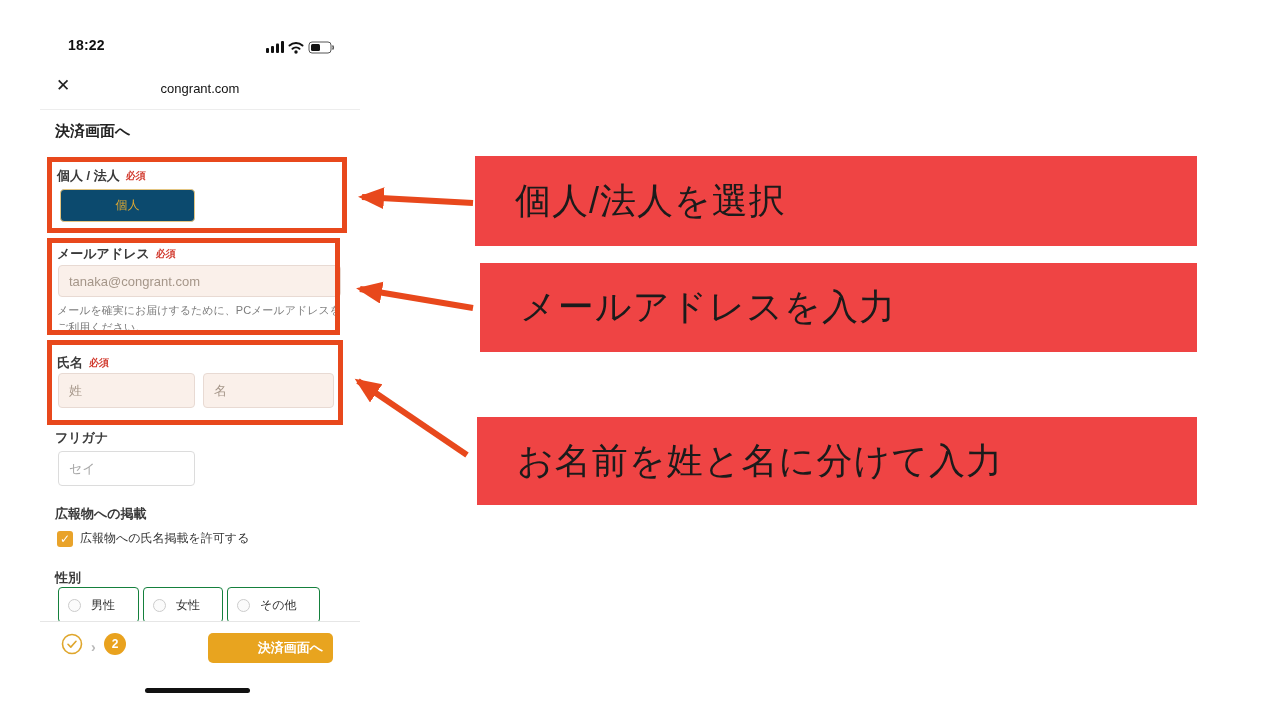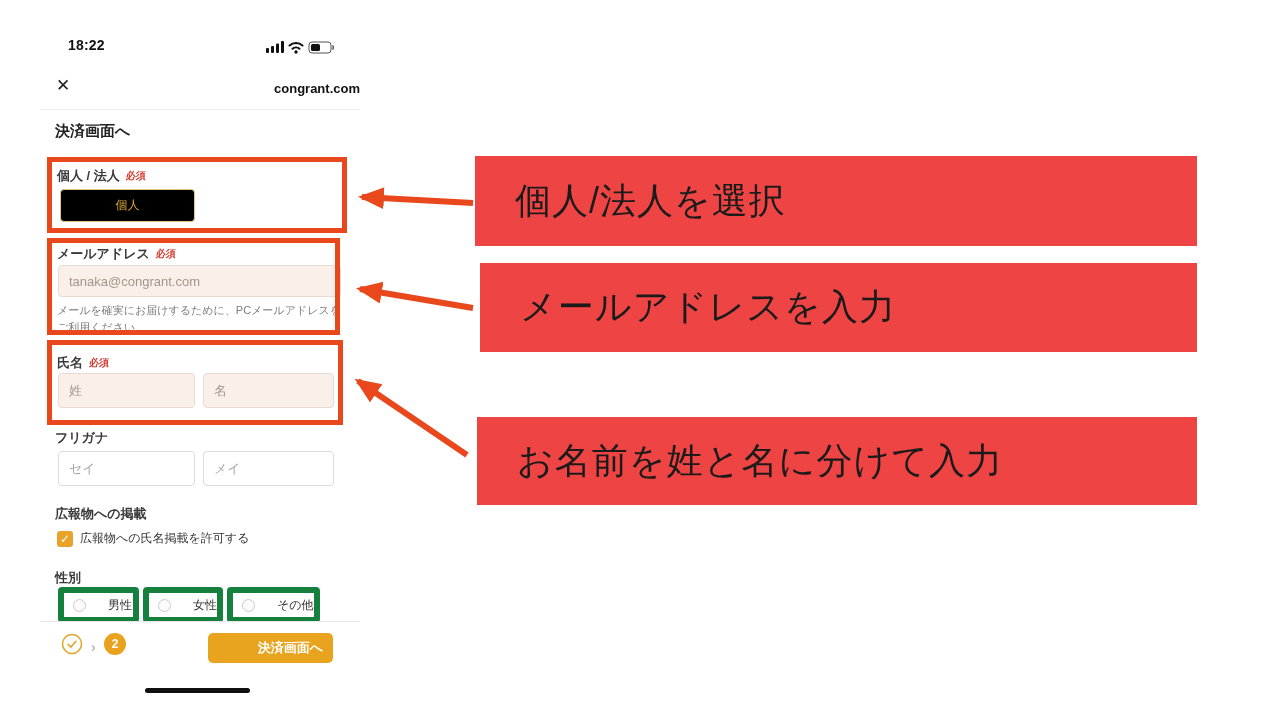--- a/index.html
+++ b/index.html
@@ -5,53 +5,53 @@
   * { margin:0; padding:0; box-sizing:border-box; }
   html,body { width:1280px; height:720px; background:#ffffff; overflow:hidden;
     font-family:"Liberation Sans","DejaVu Sans",sans-serif; }
   .abs { position:absolute; }
 
   
   .phone { position:absolute; left:40px; top:30px; width:320px; height:670px; background:#fff; }
   .status-time { left:28px; top:7px; font-size:14px; font-weight:700; color:#111; letter-spacing:.2px; }
   .status-icons { right:22px; top:9px; }
   .close { left:16px; top:47px; font-size:17px; color:#222; cursor:pointer; line-height:1; }
-  .site-title { left:0; top:51px; width:100%; text-align:right; font-size:13px; font-weight:700; color:#111; }
+  .site-title { left:0; top:51px; width:100%; text-align:center; font-size:13px; font-weight:400; color:#111; }
   .hdr-div { left:0; top:79px; width:100%; height:1px; background:#ededed; }
   .page-title { left:15px; top:92px; font-size:15px; font-weight:700; color:#222; }
 
   .flabel { font-size:13px; font-weight:700; color:#3a3a3a; display:flex; align-items:center; gap:6px; }
   .req { font-size:10px; font-weight:700; color:#d23a2e; }
 
   .type-row { left:20px; top:159px; display:flex; gap:7px; }
   .btn-type { width:135px; height:33px; border-radius:4px; font-size:12px; display:flex;
     align-items:center; justify-content:center; cursor:pointer; }
-  .btn-type.sel { background:#000000; border:1px solid #e3c581; color:#d9a634; }
+  .btn-type.sel { background:#0c4a6e; border:1px solid #e3c581; color:#d9a634; }
   .btn-type.unsel { background:#dbdbdb; border:1px solid #dbdbdb; color:#9a9a9a; }
 
   input { outline:none; font-family:inherit; }
   .inp { border-radius:4px; font-size:13px; padding:0 10px; color:#444; }
   .inp.pink { background:#faf0ea; border:1px solid #e8dad3; }
   .inp.white { background:#fff; border:1px solid #dcdcdc; }
   .inp.pink::placeholder { color:#a59689; }
   .inp.white::placeholder { color:#a8a8a8; }
   .email { left:18px; top:235px; width:283px; height:32px; }
   .helper { left:17px; top:272px; width:288px; font-size:11px; color:#7c7c7c; line-height:1.55; }
   .pair-row { display:flex; gap:8px; }
   .inp-last { width:137px; height:35px; }
   .inp-first { width:131px; height:35px; }
 
   .chk-row { left:17px; top:500px; display:flex; align-items:center; gap:7px; cursor:pointer; }
   .chk { width:16px; height:16px; background:#e9a32a; border-radius:3px; color:#fff; font-size:12px;
     display:flex; align-items:center; justify-content:center; font-weight:700; }
   .chk-label { font-size:12px; color:#333; }
 
   .gender-row { left:18px; top:557px; display:flex; gap:4px; }
-  .gbox { height:36px; border:6px solid #15803d; border-radius:4px; display:flex; align-items:center;
-    gap:22px; padding-left:9px; cursor:pointer; background:#fff; }
+  .gbox { height:36px; border:1px solid #15803d; border-radius:4px; display:flex; align-items:center;
+    gap:10px; padding-left:9px; cursor:pointer; background:#fff; }
   .radio { width:13px; height:13px; border:1px solid #ccc; border-radius:50%; background:#fbfbfb; }
   .glabel { font-size:12px; color:#333; }
 
   .footer { left:0; top:591px; width:320px; height:51px; background:#fff; border-top:1px solid #e6e6e6; }
   .chevron { left:51px; top:17px; color:#b9b9b9; font-size:14px; font-weight:700; }
   .badge { left:64px; top:11px; width:22px; height:22px; border-radius:50%; background:#e9a21e;
     color:#fff; font-size:12px; font-weight:700; display:flex; align-items:center; justify-content:center; cursor:pointer; }
   .submit { left:168px; top:11px; width:125px; height:30px; border-radius:5px; background:#e8a41f;
     color:#fff; font-size:13px; font-weight:700; display:flex; align-items:center; justify-content:center; cursor:pointer;padding-left:40px; }
   .home-bar { left:105px; top:658px; width:105px; height:5px; border-radius:3px; background:#111; }
@@ -121,21 +121,20 @@
   <div class="abs pair-row" style="left:18px; top:343px;">
     <input class="inp pink inp-last" placeholder="姓" style="">
     <input class="inp pink inp-first" placeholder="名" style="">
   </div>
 
   <div class="abs flabel" style="left:15px; top:399px;">
     <span>フリガナ</span>
   </div>
   <div class="abs pair-row" style="left:18px; top:421px;gap:8px;">
     <input class="inp white inp-last" placeholder="セイ" style="">
-    <input class="inp white inp-first" placeholder="メイ" style="">
   </div>
 
   <div class="abs flabel" style="left:15px; top:475px;">
     <span>広報物への掲載</span>
   </div>
   <div class="abs chk-row">
     <span class="chk">✓</span>
     <span class="chk-label">広報物への氏名掲載を許可する</span>
   </div>
 

